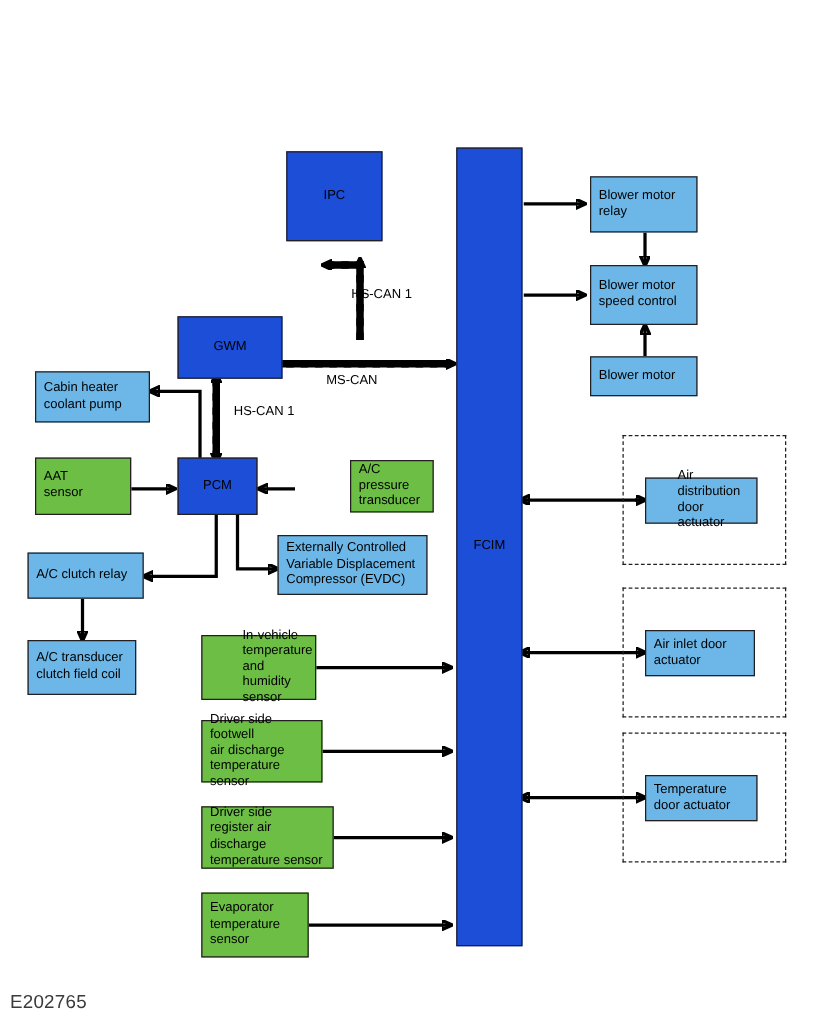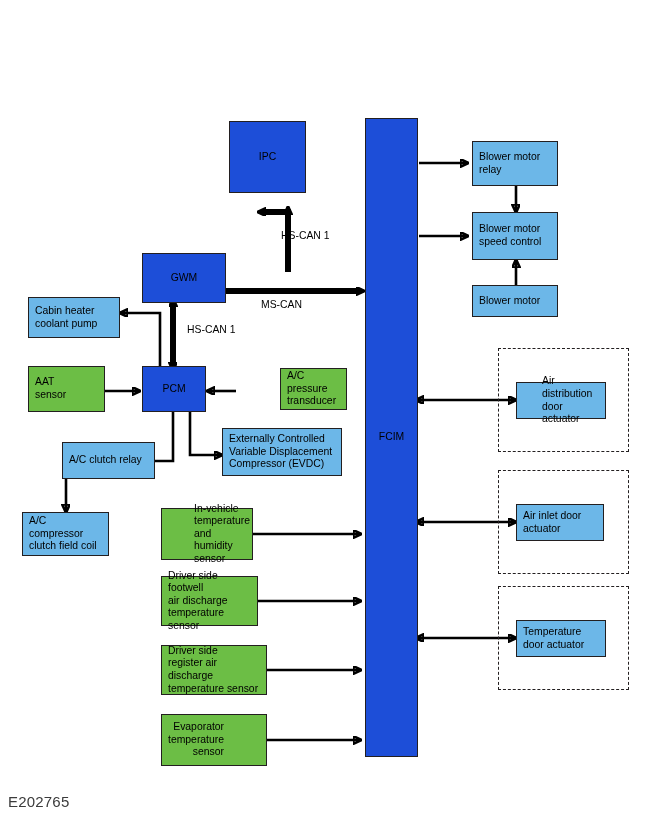--- a/index.html
+++ b/index.html
@@ -155,30 +155,30 @@
 humidity sensor</div>
 
   <div class="node green left" style="left:161px;top:576px;width:97px;height:50px;">Driver side footwell
 air discharge
 temperature sensor</div>
 
   <div class="node green left" style="left:161px;top:645px;width:106px;height:50px;">Driver side
 register air discharge
 temperature sensor</div>
 
-  <div class="node green left" style="left:161px;top:714px;width:106px;height:52px;text-align:right;">Evaporator
+  <div class="node green left" style="left:161px;top:714px;width:86px;height:52px;">Evaporator
 temperature
 sensor</div>
 
   <div class="node blue left" style="left:28px;top:297px;width:92px;height:41px;">Cabin heater
 coolant pump</div>
 
-  <div class="node blue left" style="left:22px;top:442px;width:93px;height:37px;margin-left:40px;">A/C clutch relay</div>
-
-  <div class="node blue left" style="left:22px;top:512px;width:87px;height:44px;">A/C compressor
+  <div class="node blue left" style="left:22px;top:442px;width:93px;height:37px;">A/C clutch relay</div>
+
+  <div class="node blue left" style="left:22px;top:512px;width:87px;height:44px;">A/C transducer
 clutch field coil</div>
 
   <div class="node blue left" style="left:222px;top:428px;width:120px;height:48px;">Externally Controlled
 Variable Displacement
 Compressor (EVDC)</div>
 
   <div class="node blue left" style="left:472px;top:141px;width:86px;height:45px;">Blower motor
 relay</div>
 
   <div class="node blue left" style="left:472px;top:212px;width:86px;height:48px;">Blower motor

